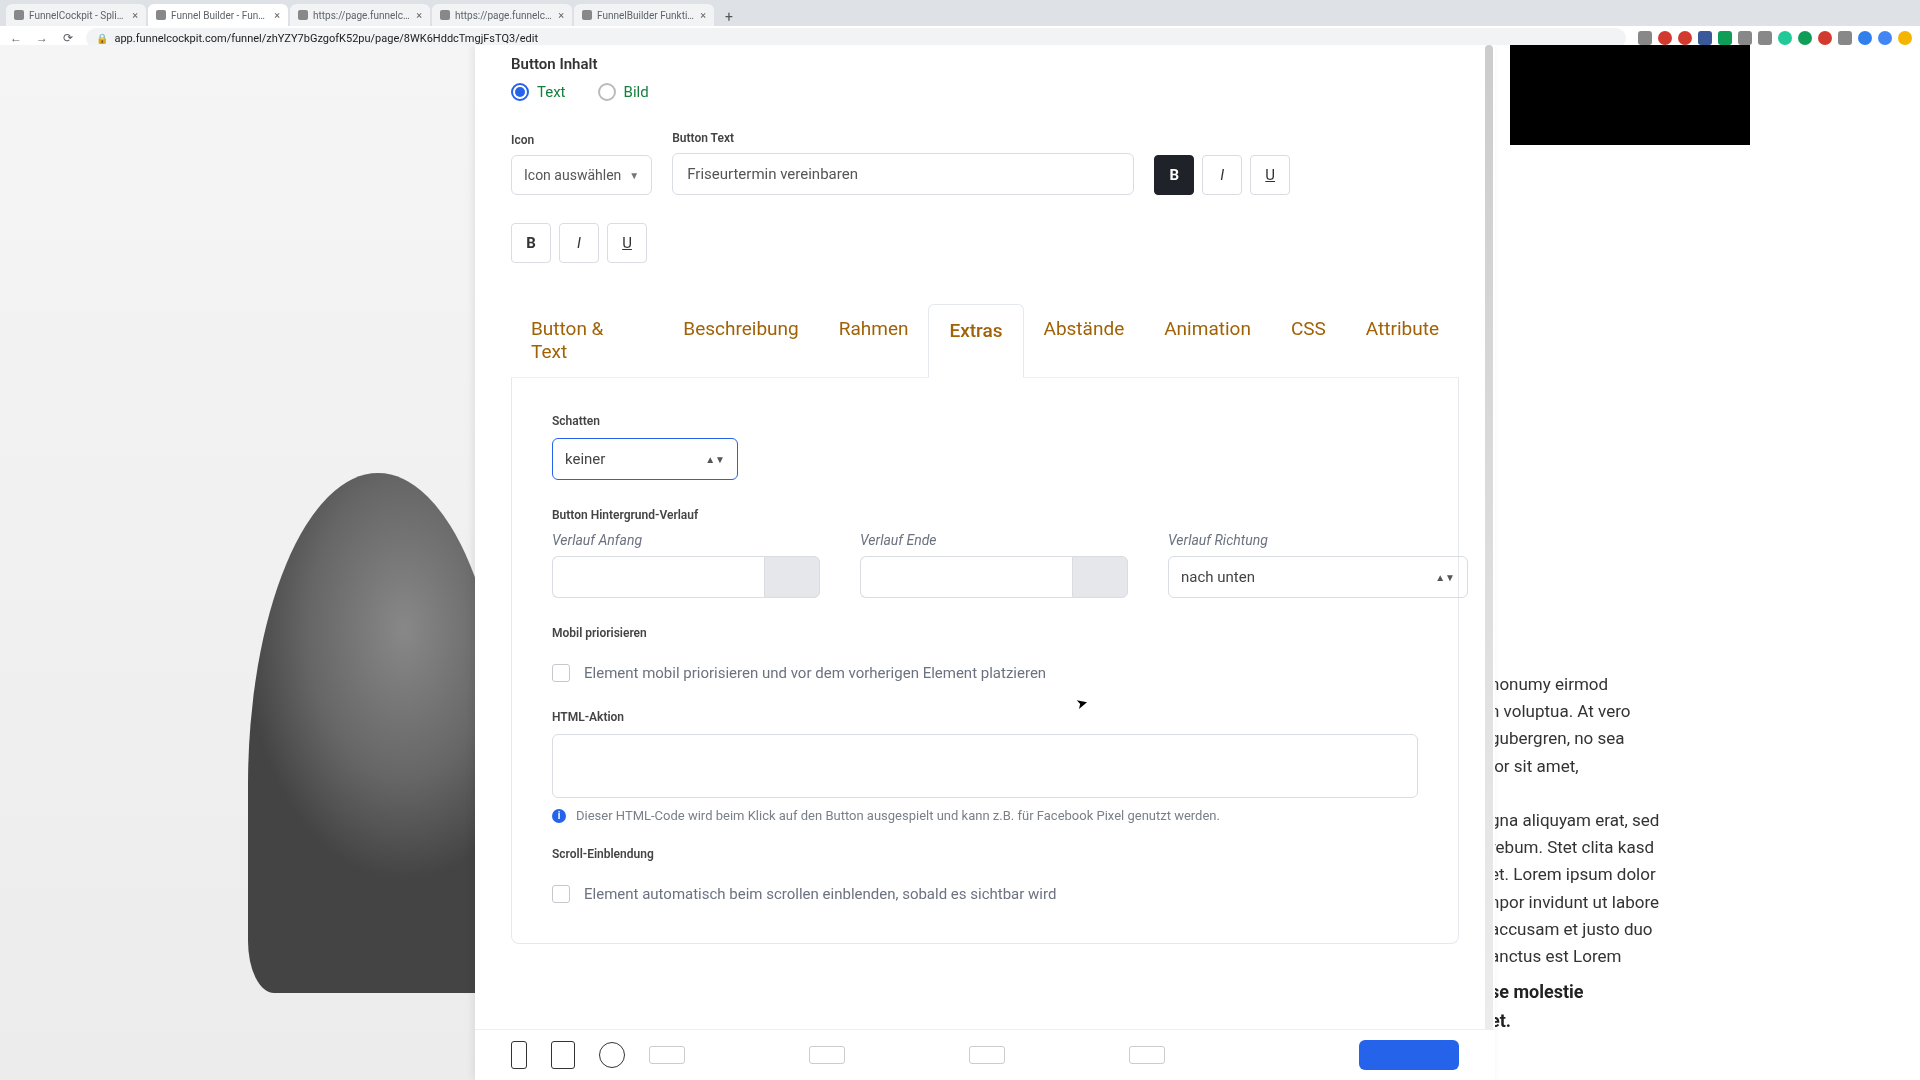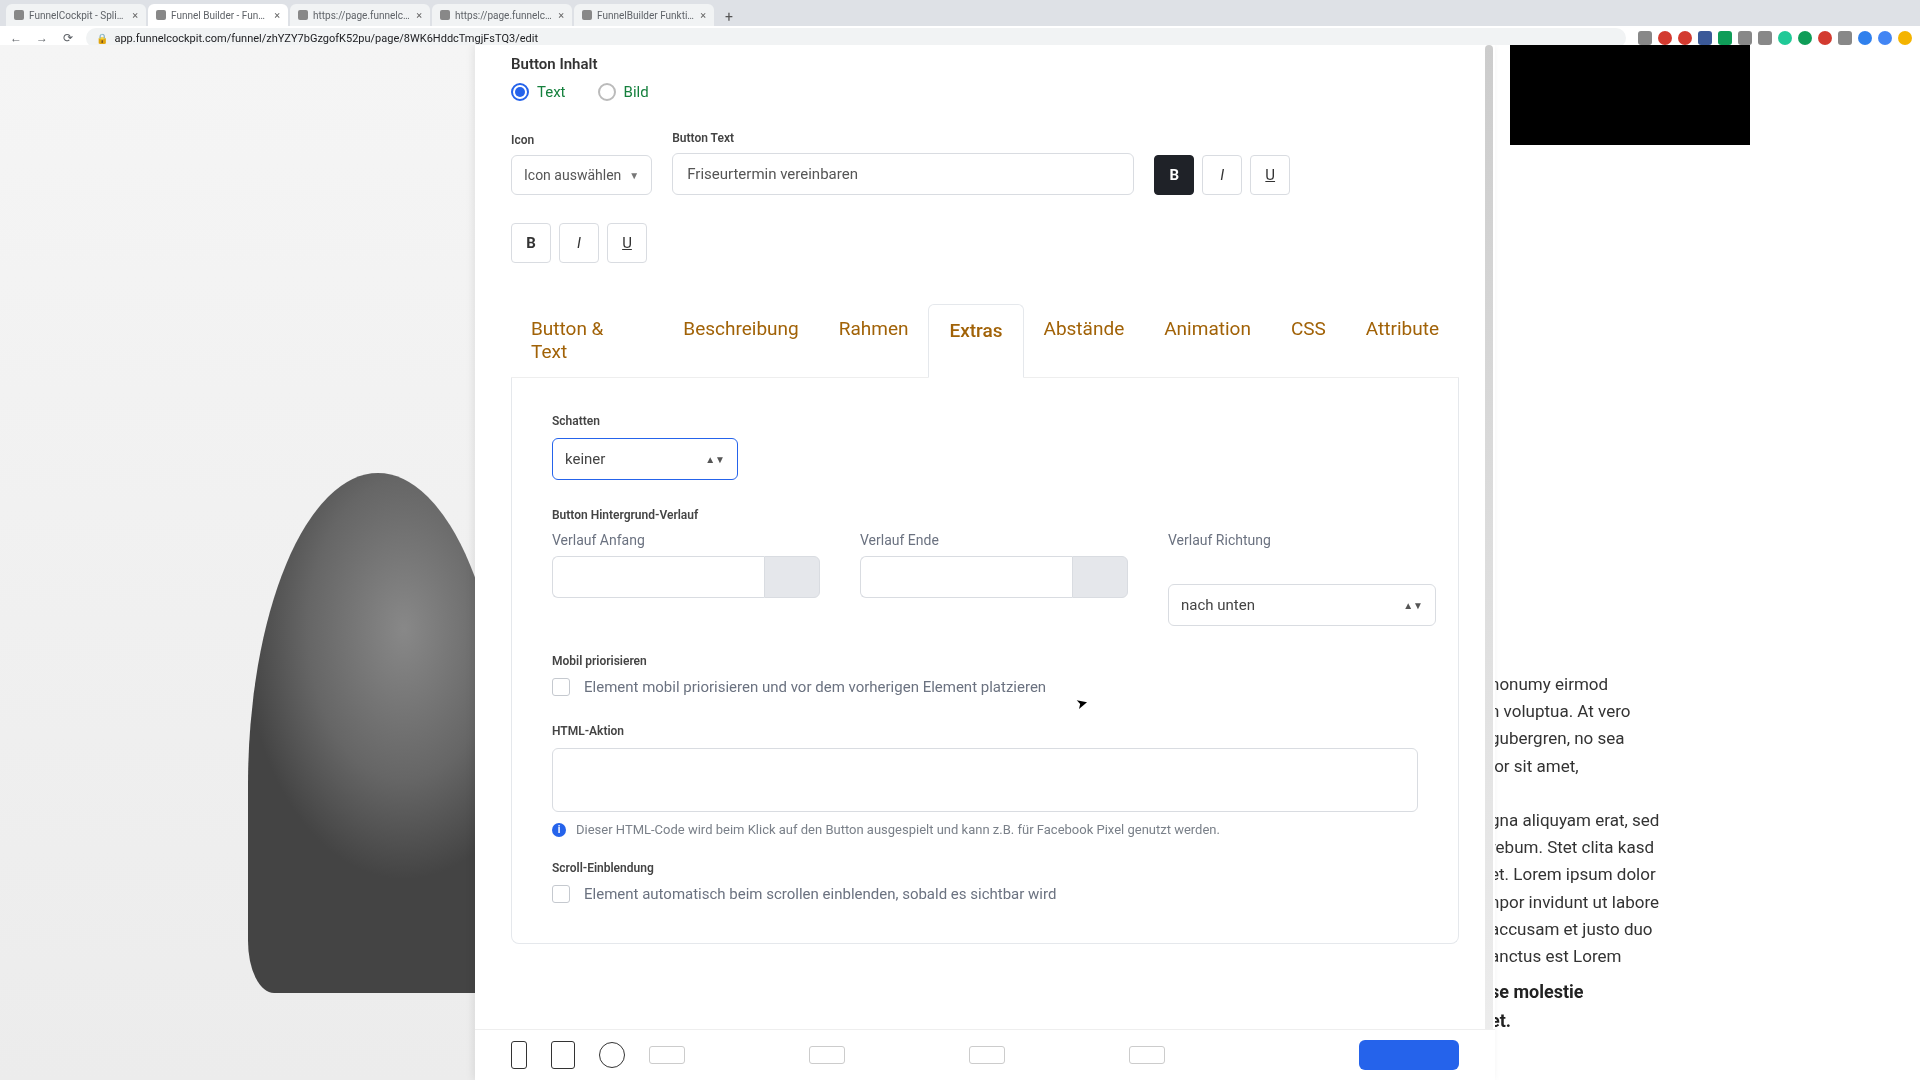--- a/index.html
+++ b/index.html
@@ -64,33 +64,33 @@
 
   
   .tabs-strip { display:flex; gap:0; margin-top:40px; border-bottom:1px solid #eee;}
   .tab-item { padding:14px 20px; font-size:19px; color:#a16207; border-radius:6px 6px 0 0;}
   .tab-item.active { background:#fff; border:1px solid #e5e8ec; border-bottom:1px solid #fff; font-weight:500; position:relative; top:1px;}
 
   
   .tab-card { border:1px solid #e5e8ec; border-top:none; border-radius:0 0 8px 8px; padding: 36px 40px 40px 40px; margin-bottom: 30px;}
 
   .inner-lbl { font-size:12px; font-weight:600; color:#444; margin-bottom:10px; }
-  .inner-sub { font-size:14px; color:#6b7280; margin-bottom:8px;}
+  .inner-sub { font-size:14px; color:#6b7280; margin-bottom:8px;font-style:italic;}
   .select-box { height:42px; border:1.5px solid #2563eb; border-radius:6px; display:flex; align-items:center; justify-content:space-between; padding:0 12px; width:186px; font-size:15px; color:#444;}
   .select-box .sort { font-size:10px; color:#555;}
-  .select-plain { height:42px; border:1px solid #d9dce1; border-radius:6px; display:flex; align-items:center; justify-content:space-between; padding:0 12px; width:268px; font-size:15px; color:#444;margin-top:28px;}
+  .select-plain { height:42px; border:1px solid #d9dce1; border-radius:6px; display:flex; align-items:center; justify-content:space-between; padding:0 12px; width:300px; font-size:15px; color:#444;}
   .select-plain .sort { font-size:10px; color:#555;}
 
   .triple-row { display:flex; gap:40px; margin-top:8px;}
   .col { display:flex; flex-direction:column; }
   .color-field { display:flex; width:268px; height:42px;}
   .color-field .txt { flex:1; border:1px solid #d9dce1; border-right:none; border-radius:6px 0 0 6px;}
   .color-field .sw { width:56px; border:1px solid #d9dce1; border-radius:0 6px 6px 0; background:#e5e7eb;}
 
-  .chk-row { display:flex; gap:14px; margin-top:10px;}
+  .chk-row { display:flex; gap:14px; margin-top:24px;}
   .chk { width:18px; height:18px; border:1.5px solid #c5c9cf; border-radius:3px;}
   .chk-lbl { font-size:15px; color:#6b7280;}
 
   .html-box { width:100%; height:64px; border:1px solid #d9dce1; border-radius:6px; margin-top:6px;}
   .info-row { display:flex; align-items:center; gap:10px; margin-top:10px; font-size:13px; color:#7a8089;}
   .info-ico { width:14px; height:14px; border-radius:50%; background:#2563eb; color:#fff; display:flex; align-items:center; justify-content:center; font-size:10px; font-weight:700;}
 
   
   .panel-foot { position:absolute; bottom:0; left:0; right:0; background:#fff; padding:10px 36px; display:flex; gap:24px; align-items:center; border-top:1px solid #eee;}
   .foot-ico { width:24px; height:28px; border:1.5px solid #333; border-radius:3px;}

